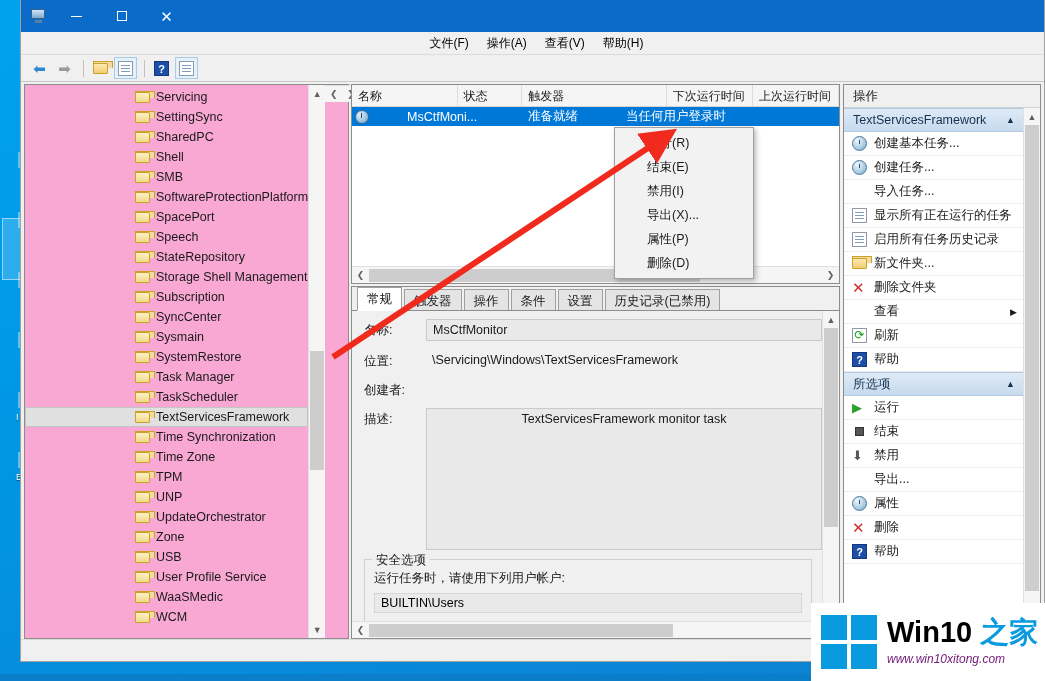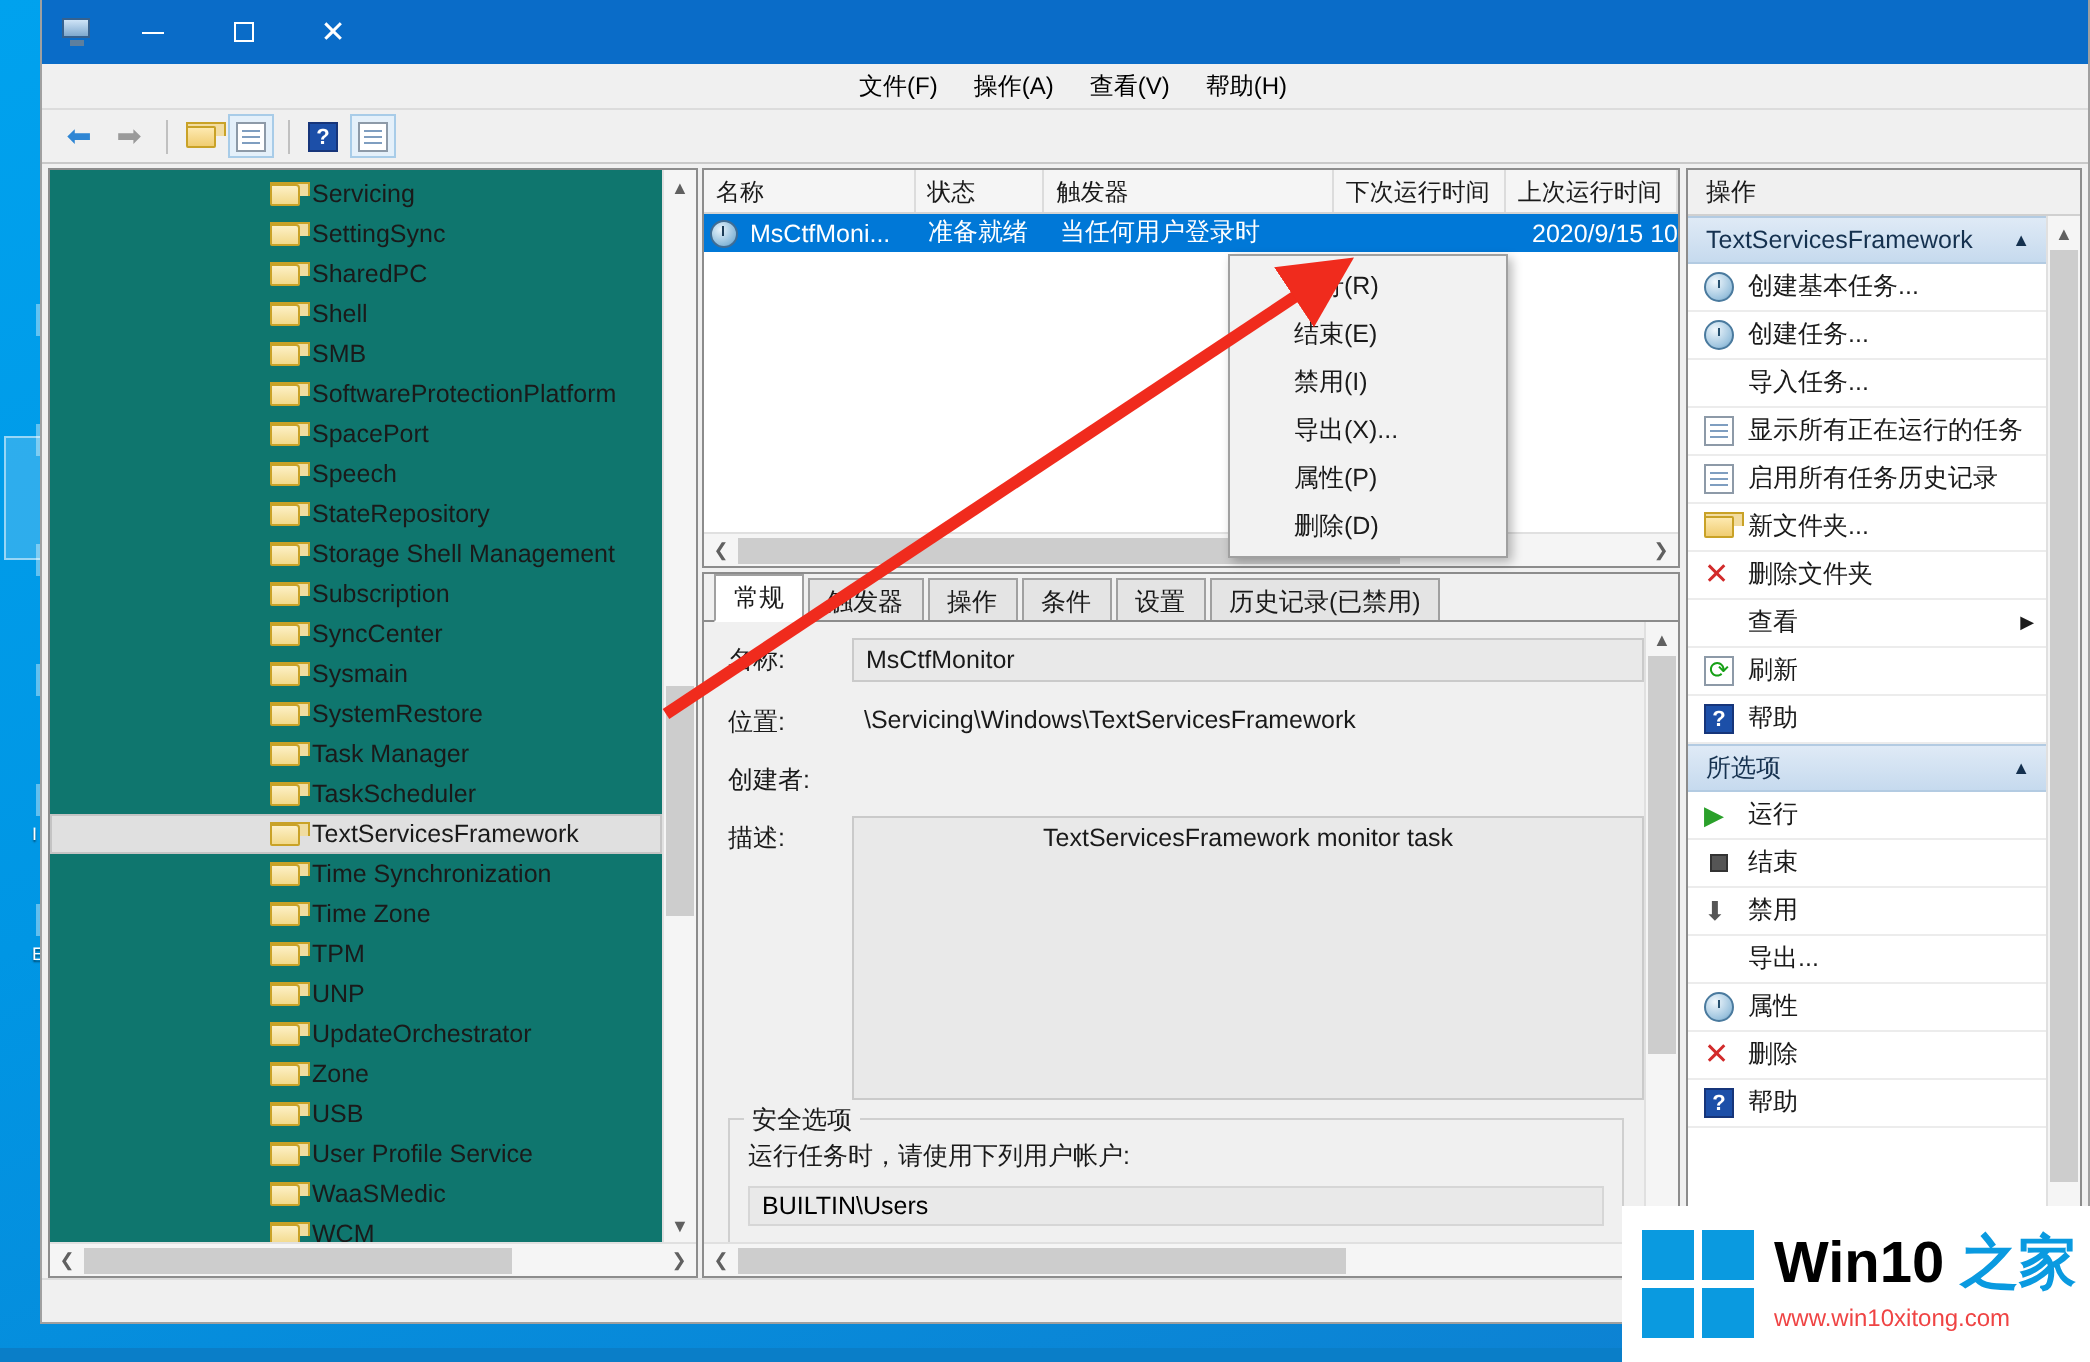--- a/index.html
+++ b/index.html
@@ -134,23 +134,23 @@
   #body {
     flex: 1; display: flex;
     min-height: 0;
     padding: 2px 3px 0 3px;
     background: #f0f0f0;
   }
 
   
   #tree-pane {
     width: 325px; flex: none;
-    background: #0f766e;
+    background: #f9a8d4;
     border: 1px solid #8c8c8c;
-    display: flex; flex-direction: column;
+    display: flex; flex-direction: row;
     min-height: 0;
   }
   #tree-scroll-area {
     flex: 1; display: flex; min-height: 0;
   }
   #tree-list {
     flex: 1; overflow: hidden;
     padding-top: 2px;
   }
   .tree-row {
@@ -237,20 +237,21 @@
   .th {
     font-size: 12px; color: #1a1a1a;
     padding: 3px 6px;
     border-right: 1px solid #dcdcdc;
     white-space: nowrap; overflow: hidden;
   }
   #tl-rows { flex: 1; overflow: hidden; }
   .tl-row {
     height: 19px; display: flex; align-items: center;
     font-size: 12.5px;
+    gap: 32px;
   }
   .tl-row.sel { background: #0078d7; color: #fff; }
   .clock-ico {
     width: 14px; height: 14px; margin: 0 2px 0 3px;
     border-radius: 50%;
     background: radial-gradient(circle at 35% 32%, #e8f3fb, #86b7d8 72%, #4a7ea8);
     border: 1px solid #3f6d95; flex: none;
     position: relative;
   }
   .clock-ico::after {
@@ -463,21 +464,21 @@
   #wm-logo {
     width: 56px; height: 54px; flex: none;
     display: grid; grid-template-columns: 1fr 1fr; grid-template-rows: 1fr 1fr;
     gap: 4px; margin-right: 10px;
   }
   #wm-logo div { background: #0a9ae0; }
   #wm-text { flex: 1; }
   #wm-line1 { font-size: 29px; font-weight: bold; line-height: 1; }
   #wm-line1 .b { color: #000; }
   #wm-line1 .c { color: #0a9ae0; }
-  #wm-line2 { font-size: 12px; color: #ef4444; margin-top: 5px; }
+  #wm-line2 { font-size: 12px; color: #701a75; margin-top: 5px; font-style: italic; }
 
   
   #statusbar {
     height: 22px; flex: none;
     background: #f0f0f0;
     border-top: 1px solid #dcdcdc;
   }
 </style>
 </head>
 <body>

